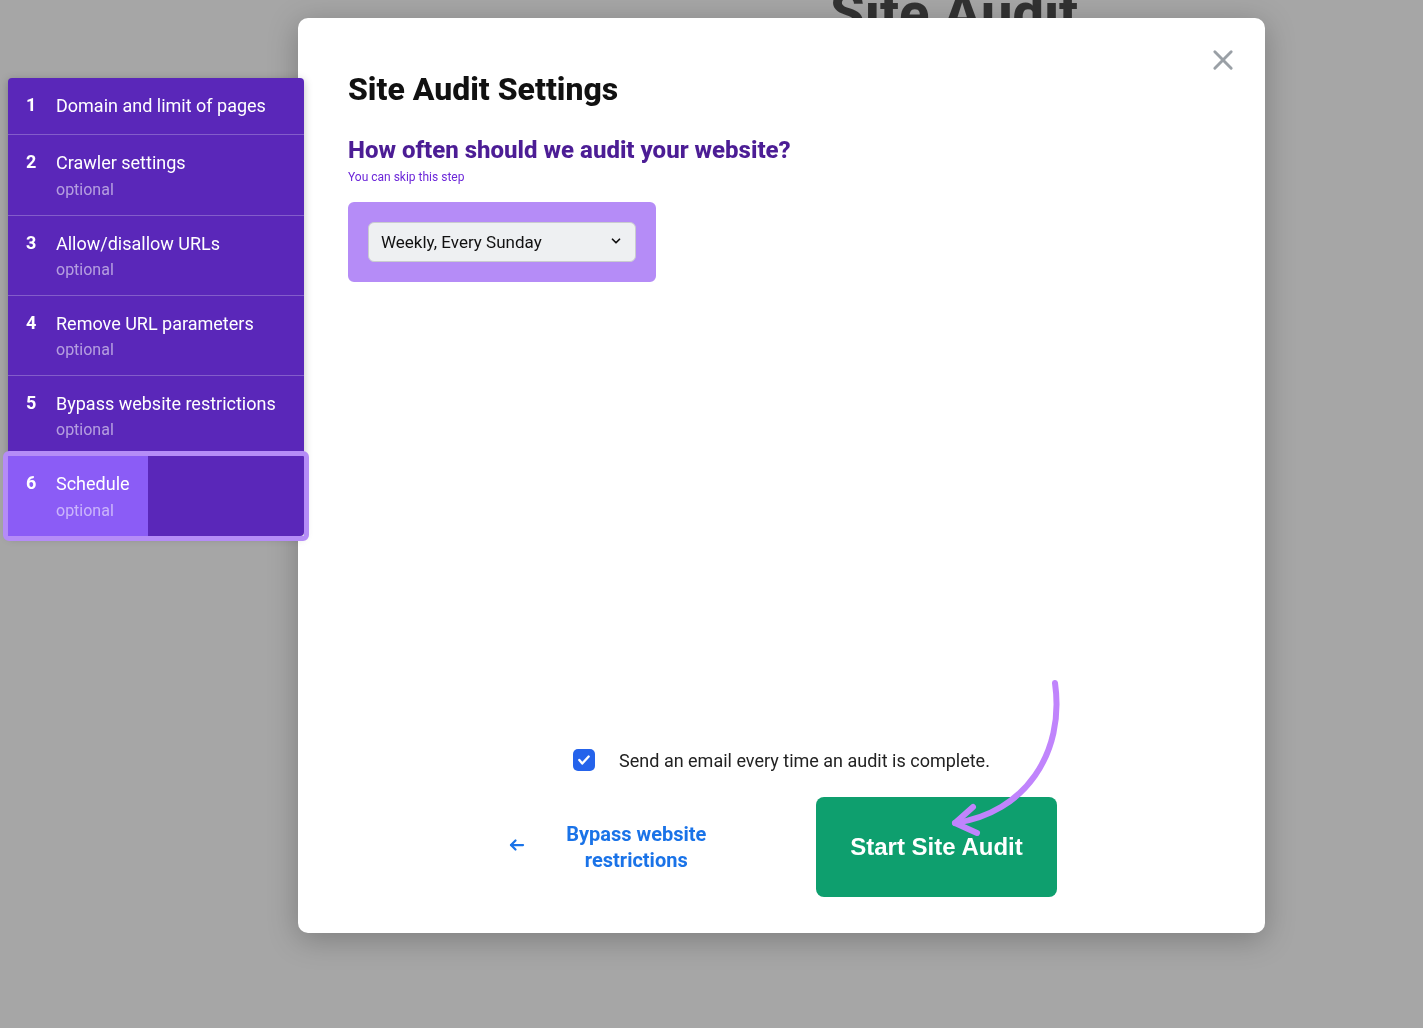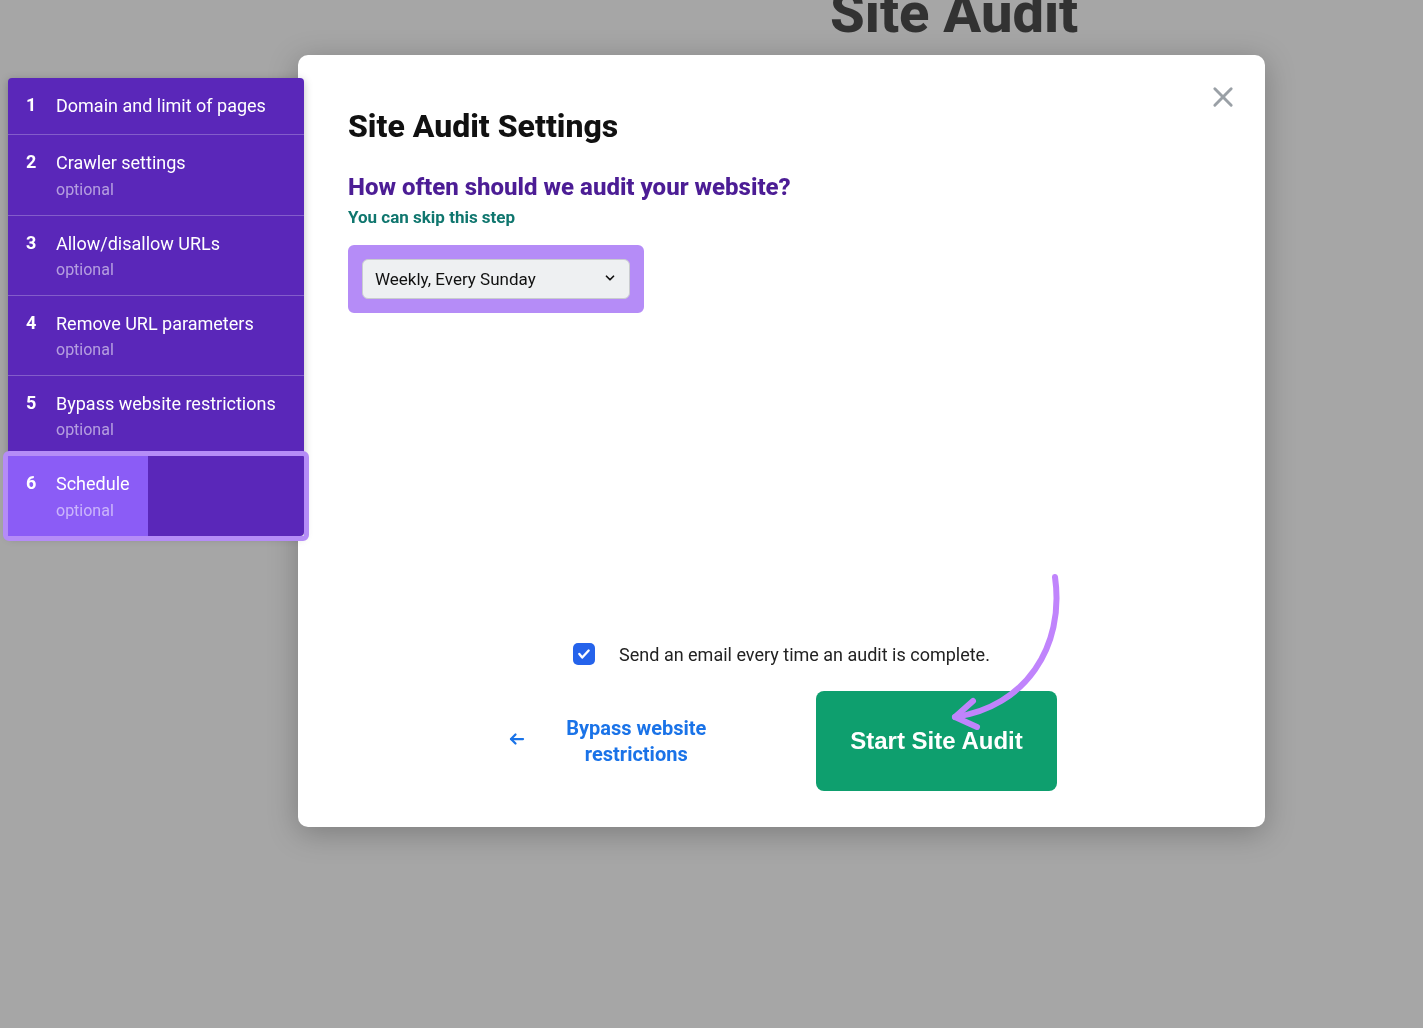--- a/index.html
+++ b/index.html
@@ -70,27 +70,26 @@
     background: #8b5cf6;
     display: flex;
     align-items: flex-start;
     padding: 16px 18px;
   }
 
   
   .modal {
     position: absolute;
     left: 298px; top: 18px;
-    width: 967px; height: 772px;
+    width: 967px; height: 915px;
     background: #ffffff;
     border-radius: 10px;
     box-shadow: 0 6px 30px rgba(0,0,0,0.25);
     z-index: 15;
     padding: 52px 50px 40px 50px;
-    margin-top: 37px;
   }
   .close-btn {
     position: absolute;
     top: 28px; right: 28px;
     width: 28px; height: 28px;
     cursor: pointer;
     color: #9aa0a6;
   }
   .close-btn svg { width: 100%; height: 100%; }
 
@@ -100,32 +99,31 @@
     color: #111;
     margin-bottom: 28px;
   }
   .modal h2 {
     font-size: 24px;
     font-weight: 800;
     color: #4c1d95;
     margin-bottom: 6px;
   }
   .modal .subtitle {
-    font-size: 17px;
-    color: #0f766e;
+    font-size: 12px;
+    color: #6d28d9;
     margin-bottom: 18px;
-    font-weight: bold;
   }
 
   .select-highlight {
     display: inline-block;
     border: 6px solid #b58cf7;
     background:#b58cf7;
     border-radius: 6px;
-    padding: 8px;
+    padding: 14px;
   }
   .select {
     display: inline-flex;
     align-items: center;
     justify-content: space-between;
     width: 268px;
     height: 40px;
     background: #eef0f2;
     border: 1px solid #c9cccf;
     border-radius: 6px;

